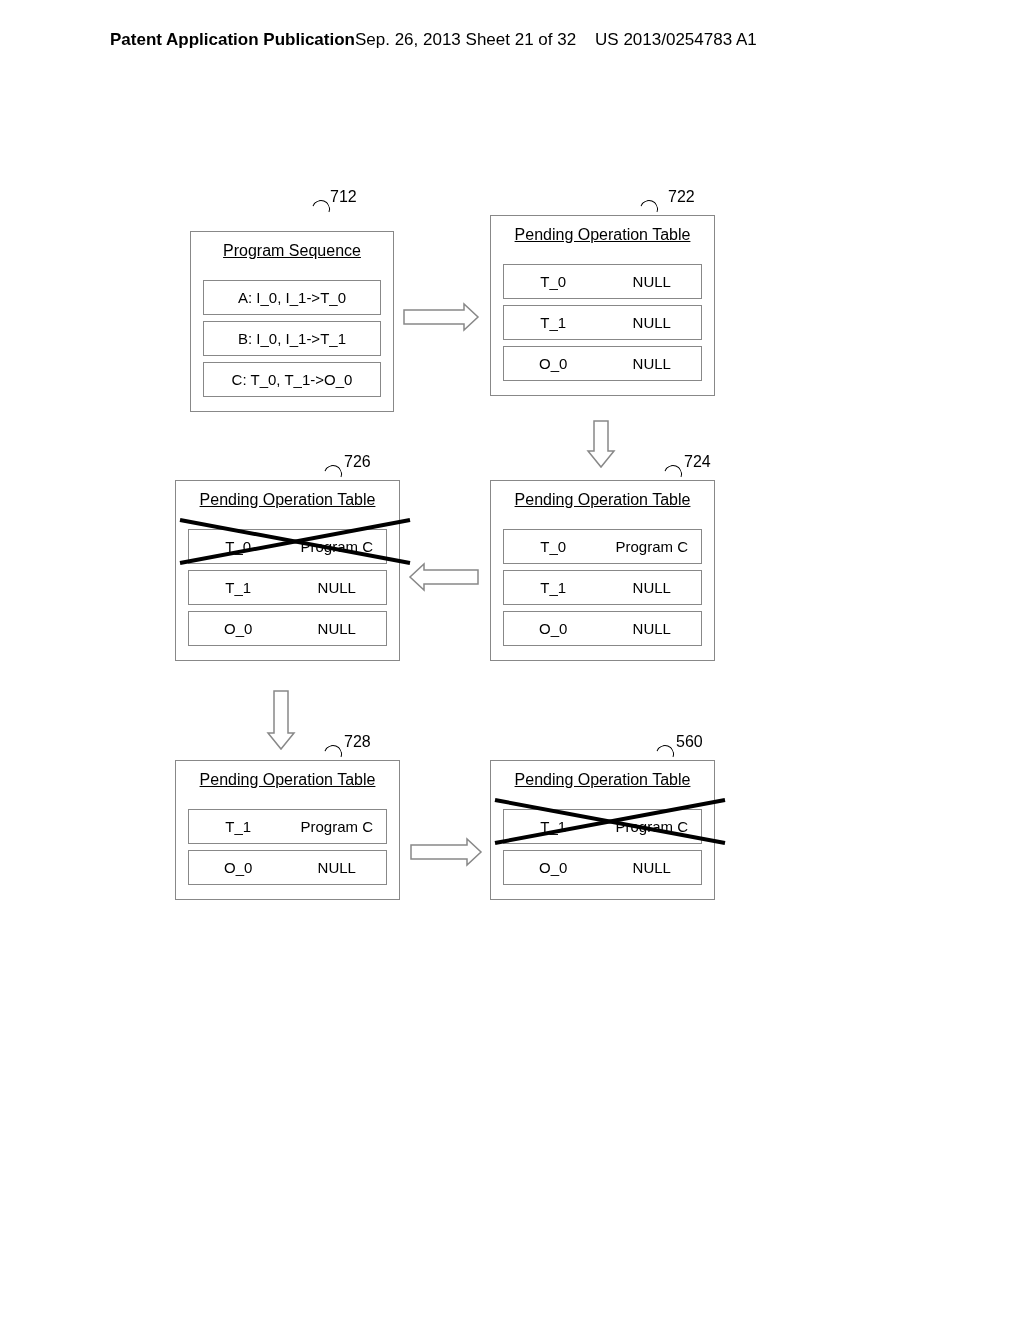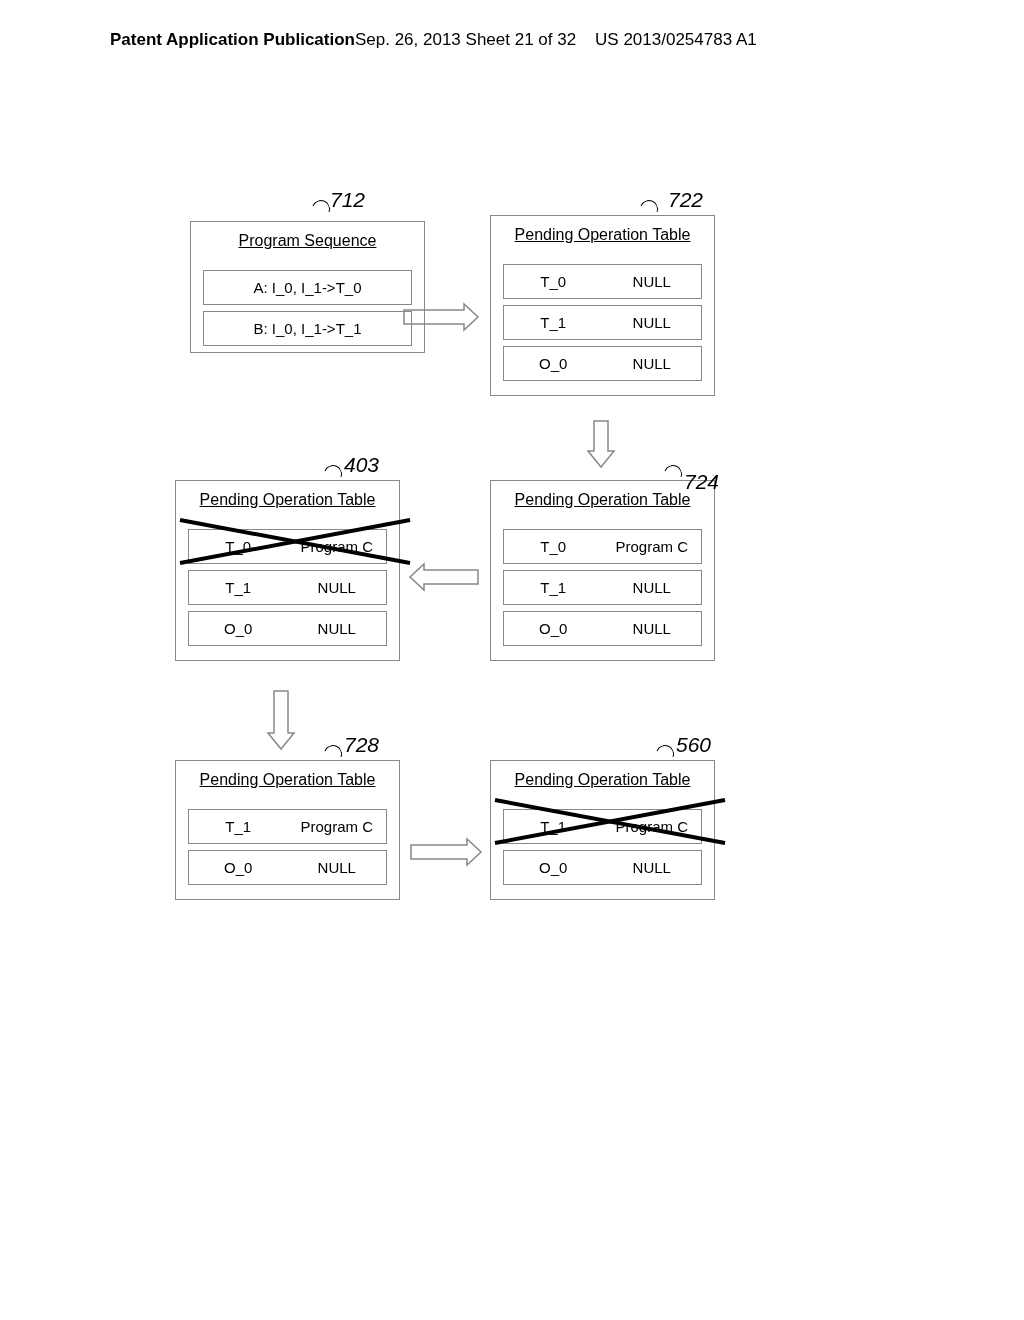--- a/index.html
+++ b/index.html
@@ -54,22 +54,21 @@
   }
   .rowcell .left {
     border-right: 0px solid #888;
   }
   .single {
     text-align: center;
     padding: 8px 20px;
   }
   .labelwrap {
     position: absolute;
-    font-size: 21px;
-    font-style: italic;
+    font-size: 16px;
   }
   .leader {
     position: absolute;
     border-top: 1px solid #000;
   }
   .arc {
     position: absolute;
     width: 18px;
     height: 18px;
     border: 1px solid #000;
@@ -98,24 +97,25 @@
 <div class="header">
   <span>Patent Application Publication</span>
   <span class="hdr-right">
     <span>Sep. 26, 2013  Sheet 21 of 32</span>&nbsp;&nbsp;&nbsp;
     <span class="pubnum">US 2013/0254783 A1</span>
   </span>
 </div>
 
 <div class="page">
 
-  <div class="box" style="left:190px; top:161px; width:235px;">
+  <div class="box" style="left:190px; top:171px; width:204px;">
     <div class="box-title">Program Sequence</div>
     <div class="cell single">A: I_0, I_1-&gt;T_0</div>
     <div class="cell single">B: I_0, I_1-&gt;T_1</div>
+    <div class="cell single" style="margin-bottom:14px;">C: T_0, T_1-&gt;O_0</div>
   </div>
   <div class="labelwrap" style="left:330px; top:128px;">712</div>
   <div class="arc" style="left:312px; top:140px; transform:rotate(65deg);"></div>
   <div class="leader" style="left:300px; top:155px; width:0;"></div>
 
   <div class="box" style="left:490px; top:155px; width:225px;">
     <div class="box-title">Pending Operation Table</div>
     <div class="rowcell">
       <div class="left">T_0</div>
       <div>NULL</div>
@@ -148,39 +148,39 @@
     </div>
     <div class="rowcell">
       <div class="left">T_1</div>
       <div>NULL</div>
     </div>
     <div class="rowcell" style="margin-bottom:14px;">
       <div class="left">O_0</div>
       <div>NULL</div>
     </div>
   </div>
-  <div class="labelwrap" style="left:684px; top:410px;">724</div>
+  <div class="labelwrap" style="left:684px; top:393px;">724</div>
   <div class="arc" style="left:664px; top:405px; transform:rotate(65deg);"></div>
 
   <div class="box" style="left:175px; top:420px; width:225px;">
     <div class="box-title">Pending Operation Table</div>
     <div class="rowcell">
       <div class="left">T_0</div>
       <div>Program C</div>
     </div>
     <div class="rowcell">
       <div class="left">T_1</div>
       <div>NULL</div>
     </div>
     <div class="rowcell" style="margin-bottom:14px;">
       <div class="left">O_0</div>
       <div>NULL</div>
     </div>
   </div>
-  <div class="labelwrap" style="left:344px; top:393px;">403</div>
+  <div class="labelwrap" style="left:344px; top:393px;">726</div>
   <div class="arc" style="left:324px; top:405px; transform:rotate(65deg);"></div>
 
   <svg class="cross" style="left:175px; top:455px;" width="240" height="55">
     <line x1="5" y1="5" x2="235" y2="48" stroke="#000" stroke-width="4"></line>
     <line x1="5" y1="48" x2="235" y2="5" stroke="#000" stroke-width="4"></line>
   </svg>
 
   <svg class="arrow" style="left:408px; top:500px;" width="76" height="34">
     <path d="M70 10 L16 10 L16 4 L2 17 L16 30 L16 24 L70 24 Z" fill="none" stroke="#888" stroke-width="1.5"></path>
   </svg>

